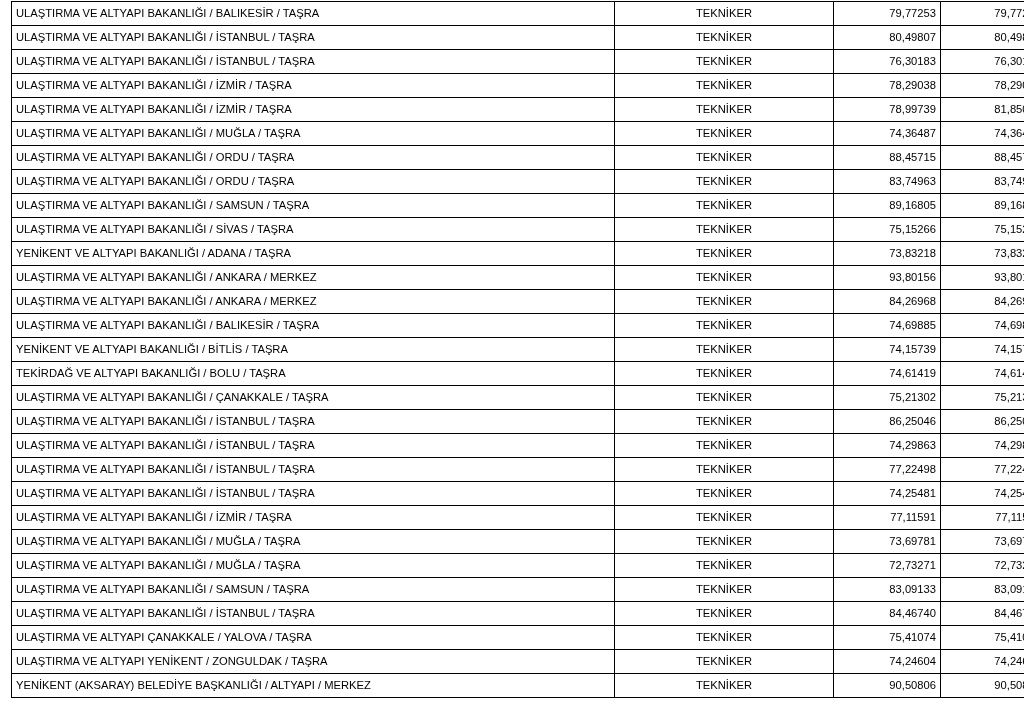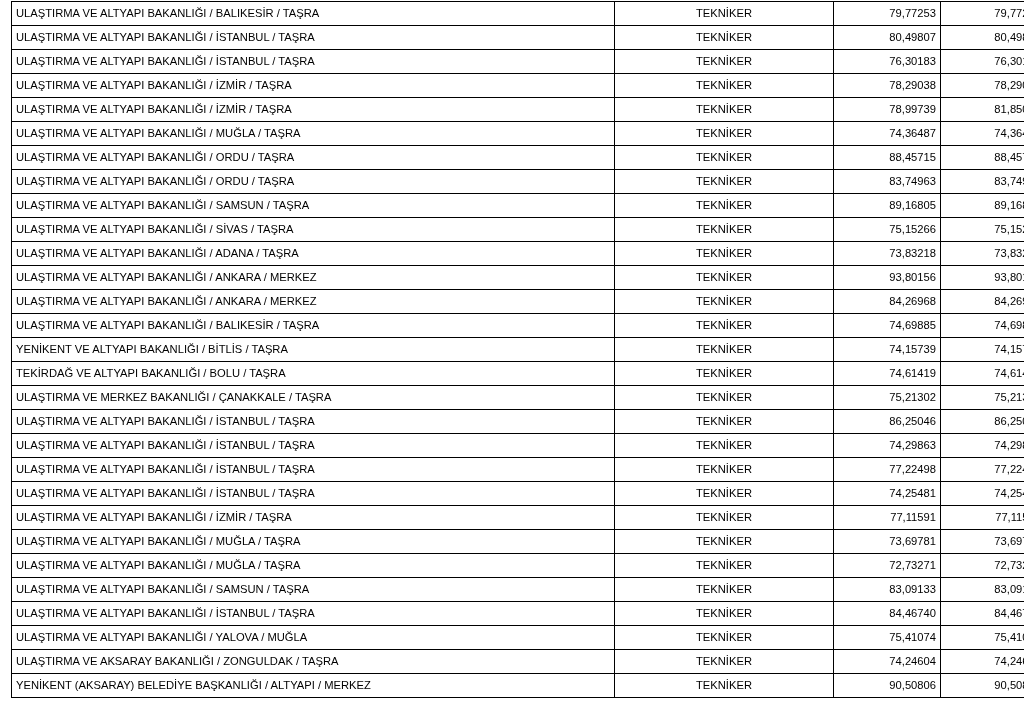--- a/index.html
+++ b/index.html
@@ -115,21 +115,21 @@
           <td class="col-score1">89,16805</td>
           <td class="col-score2">89,16805</td>
         </tr>
         <tr>
           <td class="col-unit">ULAŞTIRMA VE ALTYAPI BAKANLIĞI / SİVAS / TAŞRA</td>
           <td class="col-title">TEKNİKER</td>
           <td class="col-score1">75,15266</td>
           <td class="col-score2">75,15266</td>
         </tr>
         <tr>
-          <td class="col-unit">ULAŞTIRMA VE ALTYAPI BAKANLIĞI / ADANA / TAŞRA</td>
+          <td class="col-unit">YENİKENT VE ALTYAPI BAKANLIĞI / ADANA / TAŞRA</td>
           <td class="col-title">TEKNİKER</td>
           <td class="col-score1">73,83218</td>
           <td class="col-score2">73,83218</td>
         </tr>
         <tr>
           <td class="col-unit">ULAŞTIRMA VE ALTYAPI BAKANLIĞI / ANKARA / MERKEZ</td>
           <td class="col-title">TEKNİKER</td>
           <td class="col-score1">93,80156</td>
           <td class="col-score2">93,80156</td>
         </tr>
@@ -151,21 +151,21 @@
           <td class="col-score1">74,15739</td>
           <td class="col-score2">74,15739</td>
         </tr>
         <tr>
           <td class="col-unit">TEKİRDAĞ VE ALTYAPI BAKANLIĞI / BOLU / TAŞRA</td>
           <td class="col-title">TEKNİKER</td>
           <td class="col-score1">74,61419</td>
           <td class="col-score2">74,61419</td>
         </tr>
         <tr>
-          <td class="col-unit">ULAŞTIRMA VE MERKEZ BAKANLIĞI / ÇANAKKALE / TAŞRA</td>
+          <td class="col-unit">ULAŞTIRMA VE ALTYAPI BAKANLIĞI / ÇANAKKALE / TAŞRA</td>
           <td class="col-title">TEKNİKER</td>
           <td class="col-score1">75,21302</td>
           <td class="col-score2">75,21302</td>
         </tr>
         <tr>
           <td class="col-unit">ULAŞTIRMA VE ALTYAPI BAKANLIĞI / İSTANBUL / TAŞRA</td>
           <td class="col-title">TEKNİKER</td>
           <td class="col-score1">86,25046</td>
           <td class="col-score2">86,25046</td>
         </tr>
@@ -211,27 +211,27 @@
           <td class="col-score1">83,09133</td>
           <td class="col-score2">83,09133</td>
         </tr>
         <tr>
           <td class="col-unit">ULAŞTIRMA VE ALTYAPI BAKANLIĞI / İSTANBUL / TAŞRA</td>
           <td class="col-title">TEKNİKER</td>
           <td class="col-score1">84,46740</td>
           <td class="col-score2">84,46740</td>
         </tr>
         <tr>
-          <td class="col-unit">ULAŞTIRMA VE ALTYAPI BAKANLIĞI / YALOVA / MUĞLA</td>
+          <td class="col-unit">ULAŞTIRMA VE ALTYAPI ÇANAKKALE / YALOVA / TAŞRA</td>
           <td class="col-title">TEKNİKER</td>
           <td class="col-score1">75,41074</td>
           <td class="col-score2">75,41074</td>
         </tr>
         <tr>
-          <td class="col-unit">ULAŞTIRMA VE AKSARAY BAKANLIĞI / ZONGULDAK / TAŞRA</td>
+          <td class="col-unit">ULAŞTIRMA VE ALTYAPI YENİKENT / ZONGULDAK / TAŞRA</td>
           <td class="col-title">TEKNİKER</td>
           <td class="col-score1">74,24604</td>
           <td class="col-score2">74,24604</td>
         </tr>
         <tr>
           <td class="col-unit">YENİKENT (AKSARAY) BELEDİYE BAŞKANLIĞI / ALTYAPI / MERKEZ</td>
           <td class="col-title">TEKNİKER</td>
           <td class="col-score1">90,50806</td>
           <td class="col-score2">90,50806</td>
         </tr>

